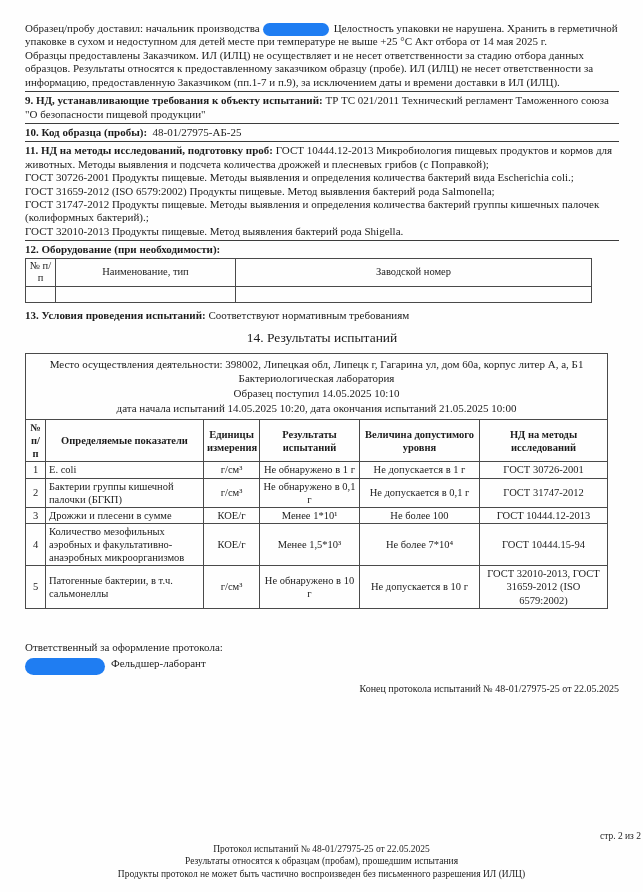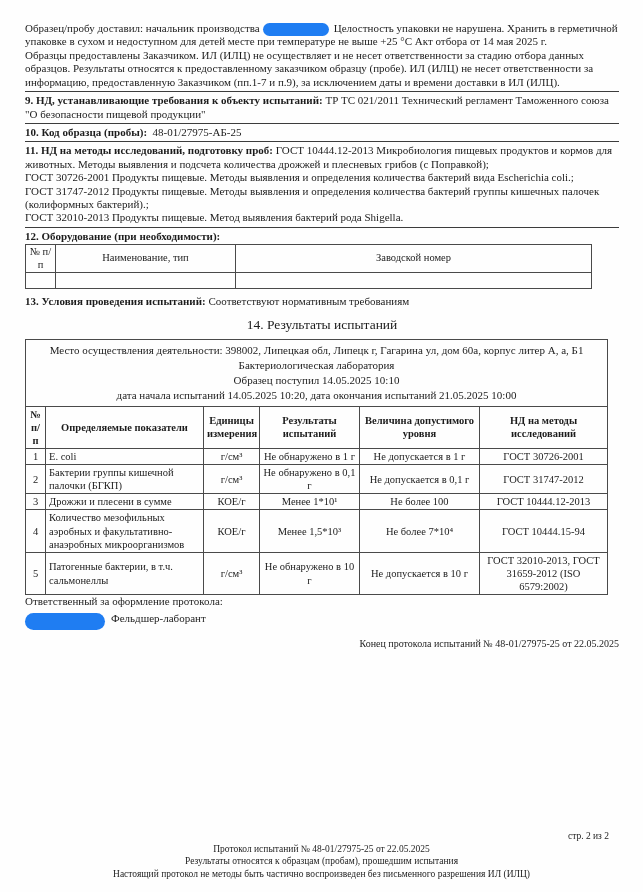--- a/index.html
+++ b/index.html
@@ -32,26 +32,26 @@
   .res-wrap{margin-top:3px;}
   .res-title{text-align:center;font-weight:normal;font-size:13.5px;margin:8px 0 6px 0;}
   .res-table{width:499px;margin:0;table-layout:fixed;border:1.5px solid #3c3c3c;}
   .res-table td,.res-table th{border:1px solid #4a4a4a;vertical-align:middle;padding:1px 3px;font-size:10.5px;line-height:1.25;}
   .res-table th{font-weight:bold;text-align:center;}
   .res-table td{text-align:center;}
   .res-table td.left{text-align:left;}
   .res-table .info-cell{text-align:center;padding:3px 6px;font-size:11px;line-height:1.35;}
   .res-table .info-cell div{white-space:normal;}
   
-  .sign-block{}
+  .sign-block{margin-top:32px;}
   .sign-row{margin-top:3px;}
   .end-line{text-align:right;font-size:10px;margin-top:12px;}
   
   .footer{position:absolute;left:0;right:0;bottom:12px;font-size:9.5px;line-height:1.3;}
-  .footer .pageno{text-align:right;padding-right:34px;margin-bottom:1px;}
+  .footer .pageno{text-align:right;padding-right:2px;margin-bottom:1px;}
   .footer .c{text-align:center;}
 </style>
 </head>
 <body>
 
 <div class="page">
 
   <div class="sec">
     <p><span>Образец/пробу доставил: начальник производства</span><span class="pill pill-inline"></span><span>Целостность упаковки не нарушена. Хранить в герметичной упаковке в сухом и недоступном для детей месте при температуре не выше +25 °C  Акт отбора от 14 мая 2025 г.</span></p>
     <p>Образцы предоставлены Заказчиком. ИЛ (ИЛЦ) не осуществляет и не несет ответственности за стадию отбора данных образцов. Результаты относятся к предоставленному заказчиком образцу (пробе). ИЛ (ИЛЦ) не несет ответственности за информацию, предоставленную Заказчиком (пп.1-7 и п.9), за исключением даты и времени доставки в ИЛ (ИЛЦ).</p>
@@ -63,20 +63,21 @@
 
   <hr class="rule">
 
   <p class="sec"><b>10. Код образца (пробы):</b>&nbsp; <span>48-01/27975-АБ-25</span></p>
 
   <hr class="rule">
 
   <div class="sec">
     <p><b>11. НД на методы исследований, подготовку проб:</b> <span>ГОСТ 10444.12-2013 Микробиология пищевых продуктов и кормов для животных. Методы выявления и подсчета количества дрожжей и плесневых грибов (с Поправкой);</span></p>
     <p>ГОСТ 30726-2001 Продукты пищевые. Методы выявления и определения количества бактерий вида Escherichia coli.;</p>
+    <p>ГОСТ 31659-2012 (ISO 6579:2002) Продукты пищевые. Метод выявления бактерий рода Salmonella;</p>
     <p>ГОСТ 31747-2012 Продукты пищевые. Методы выявления и определения количества бактерий группы кишечных палочек (колиформных бактерий).;</p>
     <p>ГОСТ 32010-2013 Продукты пищевые. Метод выявления бактерий рода Shigella.</p>
   </div>
 
   <hr class="rule">
 
   <div class="sec">
     <p><b>12. Оборудование (при необходимости):</b></p>
     <table class="eq-table">
       <colgroup>
@@ -179,14 +180,14 @@
   </div>
 
   <div class="end-line">Конец протокола испытаний № 48-01/27975-25 от 22.05.2025</div>
 
 </div>
 
 <div class="footer">
   <div class="pageno">стр. 2 из 2</div>
   <div class="c">Протокол испытаний № 48-01/27975-25 от 22.05.2025</div>
   <div class="c">Результаты относятся к образцам (пробам), прошедшим испытания</div>
-  <div class="c">Настоящий протокол не методы быть частично воспроизведен без письменного разрешения ИЛ (ИЛЦ)</div>
+  <div class="c">Продукты протокол не может быть частично воспроизведен без письменного разрешения ИЛ (ИЛЦ)</div>
 </div>
 
 </body></html>

